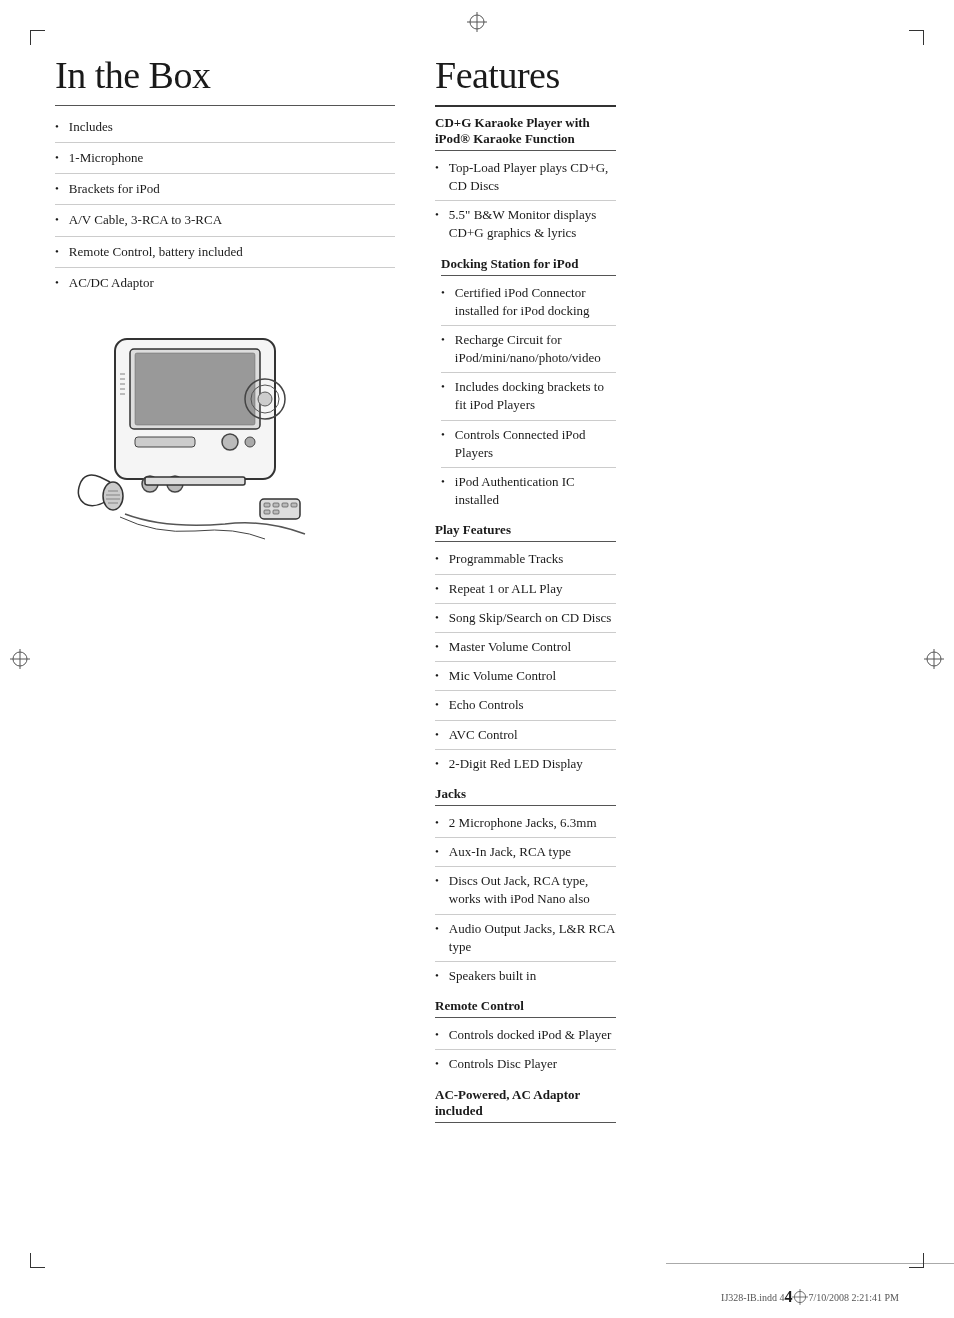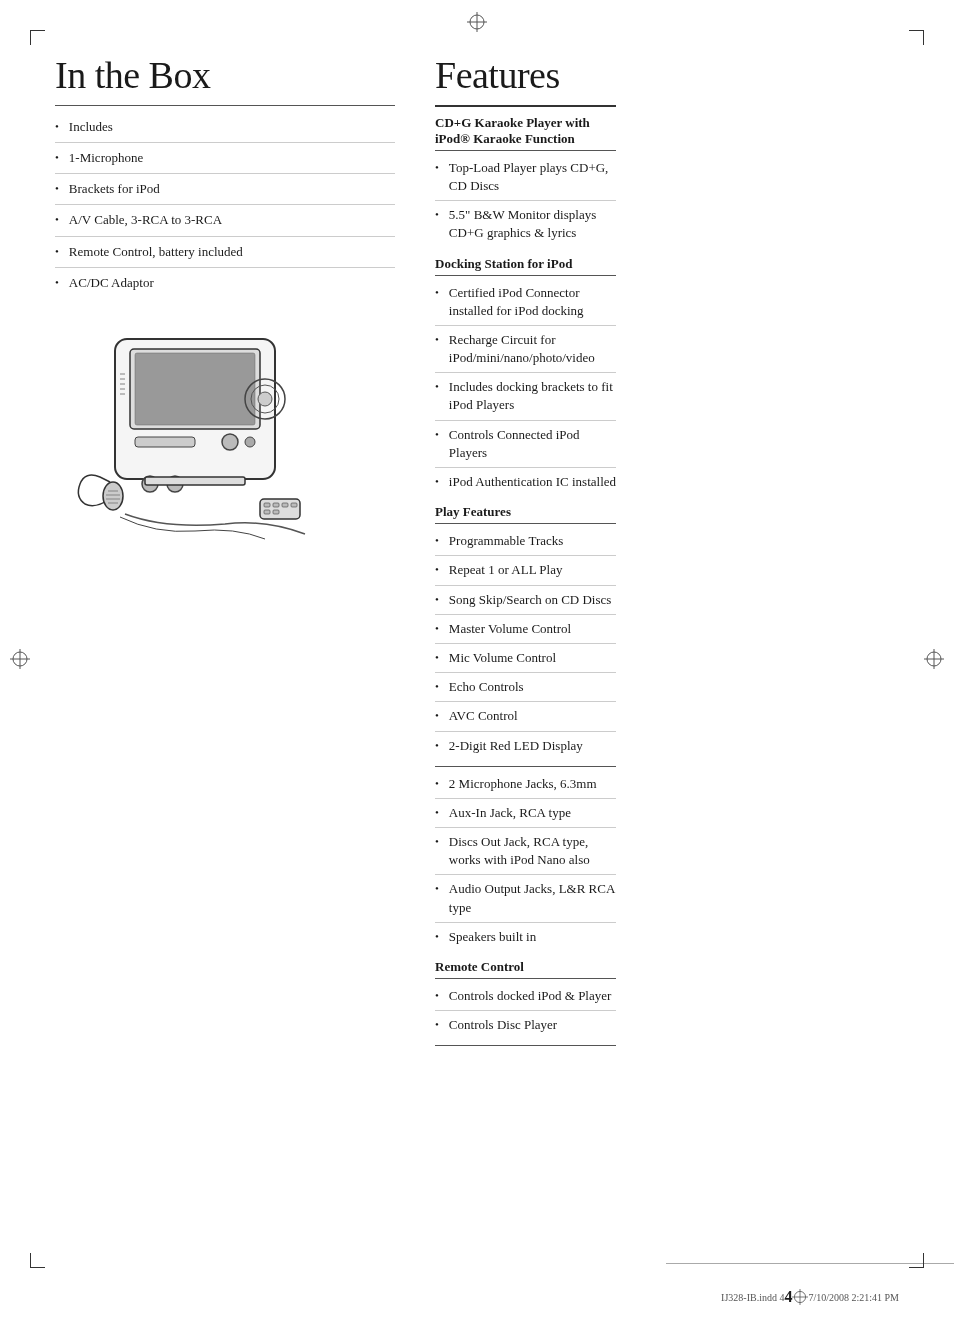--- a/index.html
+++ b/index.html
@@ -375,21 +375,21 @@
             <span class="bullet-dot">•</span>
             <span>Top-Load Player plays CD+G, CD Discs</span>
           </li>
           <li>
             <span class="bullet-dot">•</span>
             <span>5.5" B&amp;W Monitor displays CD+G graphics &amp; lyrics</span>
           </li>
         </ul>
       </div>
 
-      <div style="margin-top:6px;">
+      <div style="margin-top:6px;margin-left:6px;">
         <p class="section-header">Docking Station for iPod</p>
         <hr class="section-divider">
         <ul class="feature-list">
           <li>
             <span class="bullet-dot">•</span>
             <span>Certified iPod Connector installed for iPod docking</span>
           </li>
           <li>
             <span class="bullet-dot">•</span>
             <span>Recharge Circuit for iPod/mini/nano/photo/video</span>
@@ -442,20 +442,21 @@
             <span>AVC Control</span>
           </li>
           <li>
             <span class="bullet-dot">•</span>
             <span>2-Digit Red LED Display</span>
           </li>
         </ul>
       </div>
 
       <div style="margin-top:6px;">
+        <p class="section-header">Jacks</p>
         <hr class="section-divider">
         <ul class="feature-list">
           <li>
             <span class="bullet-dot">•</span>
             <span>2 Microphone Jacks, 6.3mm</span>
           </li>
           <li>
             <span class="bullet-dot">•</span>
             <span>Aux-In Jack, RCA type</span>
           </li>
@@ -483,20 +484,21 @@
             <span>Controls docked iPod &amp; Player</span>
           </li>
           <li>
             <span class="bullet-dot">•</span>
             <span>Controls Disc Player</span>
           </li>
         </ul>
       </div>
 
       <div style="margin-top:6px;">
+        <p class="section-header">AC-Powered, AC Adaptor included</p>
         <hr class="section-divider">
       </div>
 
     </div>
   </div>
 
   <div class="footer">
     <span class="footer-text">IJ328-IB.indd   4</span>
     <span class="footer-page-num">4</span>
     <div class="footer-center">

